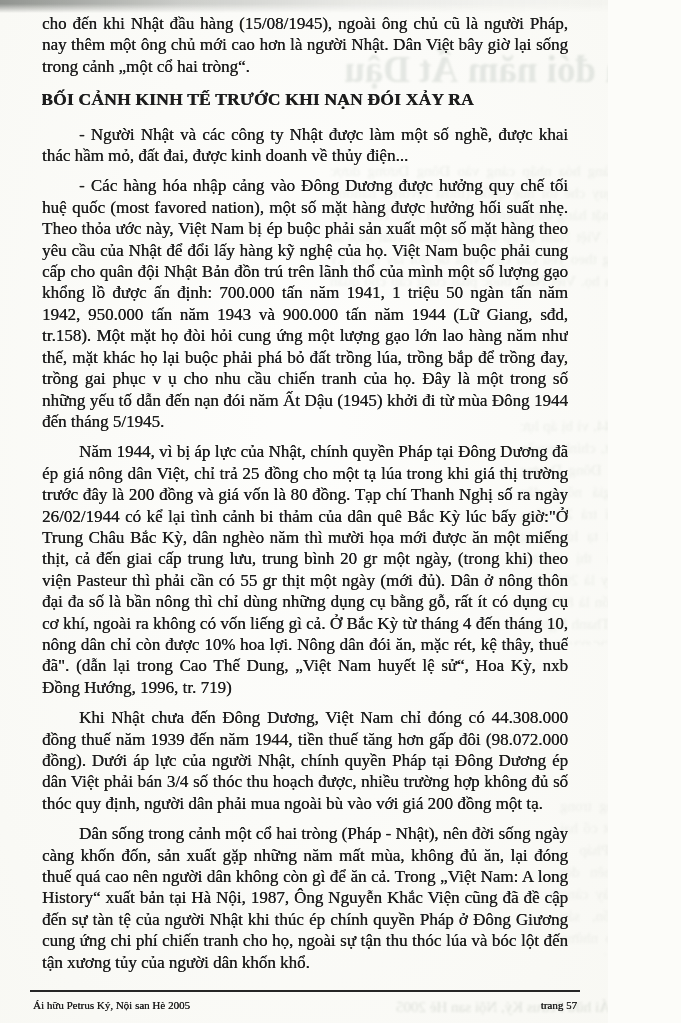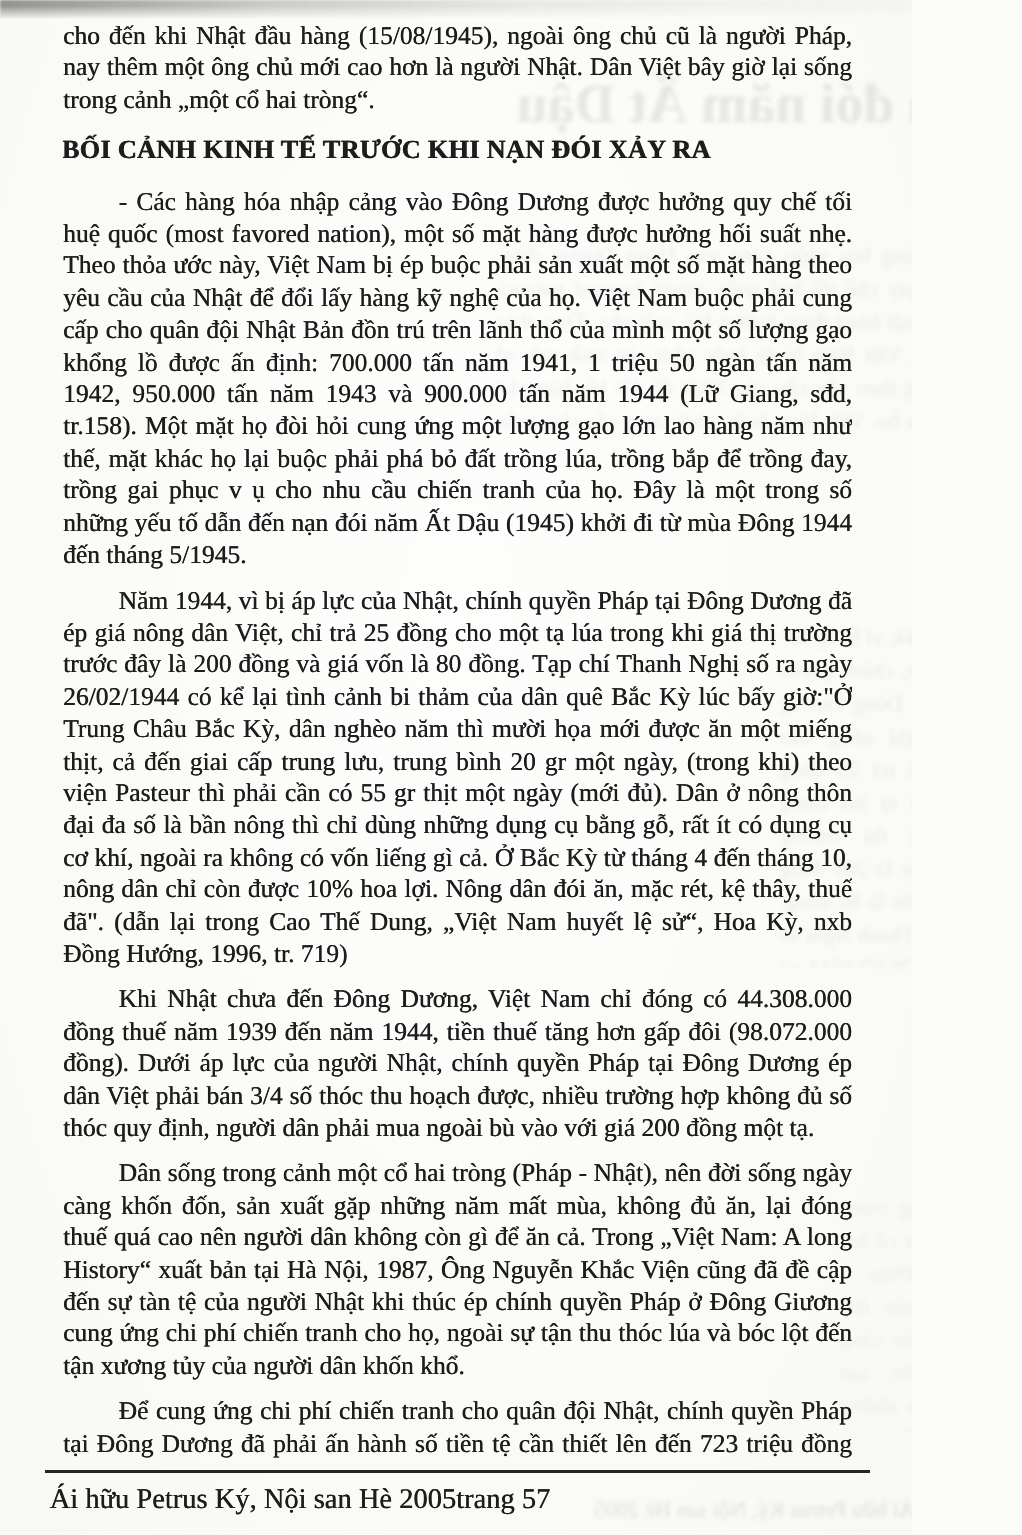--- a/index.html
+++ b/index.html
@@ -76,22 +76,22 @@
     text-shadow: 0.4px 0 0 currentColor;
   }
   .footer {
     position: absolute; left: 30px; right: 28px; bottom: 12px;
   }
   .footer-rule {
     border: 0; border-top: 2px solid #262626;
     margin: 0 0 7px 0; height: 0;
   }
   .footer-row {
-    display: flex; align-items: baseline;
-    font-size: 19px;
+    display: flex; justify-content: space-between; align-items: baseline;
+    font-size: 11px;
     padding: 0 3px;
     text-shadow: 0.25px 0 0 currentColor;
   }
 </style>
 </head>
 <body>
 
 <div class="page">
 
   <div class="scan-edge-top"></div>
@@ -102,20 +102,21 @@
   <div class="bleed bleed-block-3">Dân sống trong cảnh một cổ hai tròng (Pháp - Nhật), nên đời sống ngày càng khốn đốn, sản xuất gặp những năm mất mùa, không đủ ăn, lại đóng thuế quá cao nên người dân không còn gì để ăn cả. Trong „Việt Nam: A long History“ xuất bản tại Hà Nội, 1987, Ông Nguyễn Khắc Viện cũng đã đề cập đến sự tàn tệ của người Nhật khi thúc ép chính quyền Pháp ở Đông Giương cung ứng chi phí chiến tranh cho họ, ngoài sự tận thu thóc lúa và bóc lột đến tận xương tủy của người dân khốn khổ.</div>
   <div class="bleed bleed-footer">Ái hữu Petrus Ký, Nội san Hè 2005</div>
 
   <div class="content">
 
     <p>cho đến khi Nhật đầu hàng (15/08/1945), ngoài ông chủ cũ là người Pháp, nay thêm một ông chủ mới cao hơn là người Nhật. Dân Việt bây giờ lại sống trong cảnh „một cổ hai tròng“.</p>
 
     <h2 class="section-heading">2. BỐI CẢNH KINH TẾ TRƯỚC KHI NẠN ĐÓI XẢY RA</h2>
 
 
+    <p class="indent">- Người Nhật và các công ty Nhật được làm một số nghề, được khai thác hầm mỏ, đất đai, được kinh doanh về thủy điện...</p>
 
     <p class="indent">- Các hàng hóa nhập cảng vào Đông Dương được hưởng quy chế tối huệ quốc (most favored nation), một số mặt hàng được hưởng hối suất nhẹ. Theo thỏa ước này, Việt Nam bị ép buộc phải sản xuất một số mặt hàng theo yêu cầu của Nhật để đổi lấy hàng kỹ nghệ của họ. Việt Nam buộc phải cung cấp cho quân đội Nhật Bản đồn trú trên lãnh thổ của mình một số lượng gạo khổng lồ được ấn định: 700.000 tấn năm 1941, 1 triệu 50 ngàn tấn năm 1942, 950.000 tấn năm 1943 và 900.000 tấn năm 1944 (Lữ Giang, sđd, tr.158). Một mặt họ đòi hỏi cung ứng một lượng gạo lớn lao hàng năm như thế, mặt khác họ lại buộc phải phá bỏ đất trồng lúa, trồng bắp để trồng đay, trồng gai phục v ụ cho nhu cầu chiến tranh của họ. Đây là một trong số những yếu tố dẫn đến nạn đói năm Ất Dậu (1945) khởi đi từ mùa Đông 1944 đến tháng 5/1945.</p>
 
     <p class="indent">Năm 1944, vì bị áp lực của Nhật, chính quyền Pháp tại Đông Dương đã ép giá nông dân Việt, chỉ trả 25 đồng cho một tạ lúa trong khi giá thị trường trước đây là 200 đồng và giá vốn là 80 đồng. Tạp chí Thanh Nghị số ra ngày 26/02/1944 có kể lại tình cảnh bi thảm của dân quê Bắc Kỳ lúc bấy giờ:"Ở Trung Châu Bắc Kỳ, dân nghèo năm thì mười họa mới được ăn một miếng thịt, cả đến giai cấp trung lưu, trung bình 20 gr một ngày, (trong khi) theo viện Pasteur thì phải cần có 55 gr thịt một ngày (mới đủ). Dân ở nông thôn đại đa số là bần nông thì chỉ dùng những dụng cụ bằng gỗ, rất ít có dụng cụ cơ khí, ngoài ra không có vốn liếng gì cả. Ở Bắc Kỳ từ tháng 4 đến tháng 10, nông dân chỉ còn được 10% hoa lợi. Nông dân đói ăn, mặc rét, kệ thây, thuế đã". (dẫn lại trong Cao Thế Dung, „Việt Nam huyết lệ sử“, Hoa Kỳ, nxb Đồng Hướng, 1996, tr. 719)</p>
 
     <p class="indent">Khi Nhật chưa đến Đông Dương, Việt Nam chỉ đóng có 44.308.000 đồng thuế năm 1939 đến năm 1944, tiền thuế tăng hơn gấp đôi (98.072.000 đồng). Dưới áp lực của người Nhật, chính quyền Pháp tại Đông Dương ép dân Việt phải bán 3/4 số thóc thu hoạch được, nhiều trường hợp không đủ số thóc quy định, người dân phải mua ngoài bù vào với giá 200 đồng một tạ.</p>
 
     <p class="indent">Dân sống trong cảnh một cổ hai tròng (Pháp - Nhật), nên đời sống ngày càng khốn đốn, sản xuất gặp những năm mất mùa, không đủ ăn, lại đóng thuế quá cao nên người dân không còn gì để ăn cả. Trong „Việt Nam: A long History“ xuất bản tại Hà Nội, 1987, Ông Nguyễn Khắc Viện cũng đã đề cập đến sự tàn tệ của người Nhật khi thúc ép chính quyền Pháp ở Đông Giương cung ứng chi phí chiến tranh cho họ, ngoài sự tận thu thóc lúa và bóc lột đến tận xương tủy của người dân khốn khổ.</p>
 
     <p class="indent">Để cung ứng chi phí chiến tranh cho quân đội Nhật, chính quyền Pháp tại Đông Dương đã phải ấn hành số tiền tệ cần thiết lên đến 723 triệu đồng (cho tới năm 1943), gấp 7 lần ngân sách Đông Dương của năm 1939 và đến 1944 lên đến 1</p>

